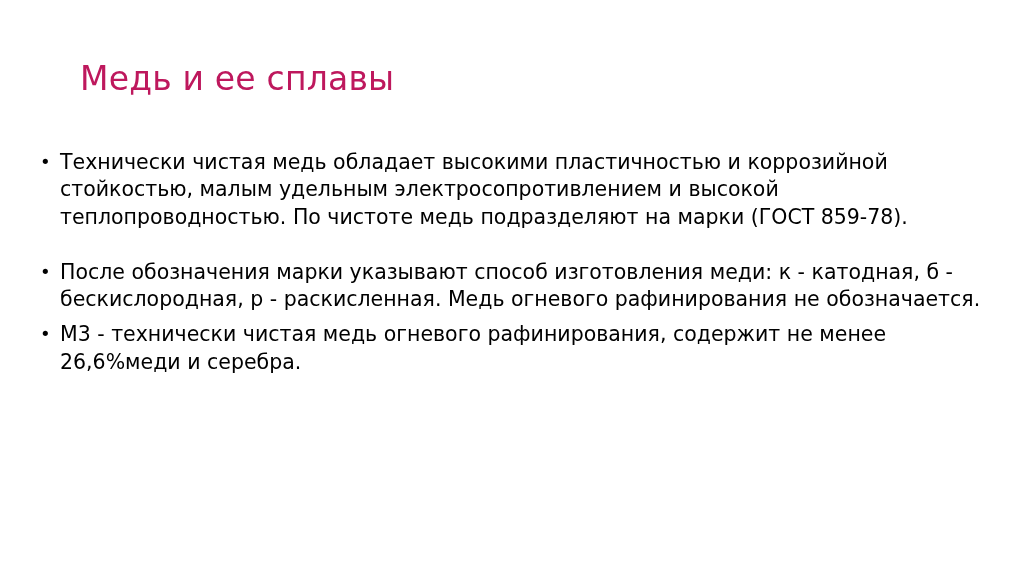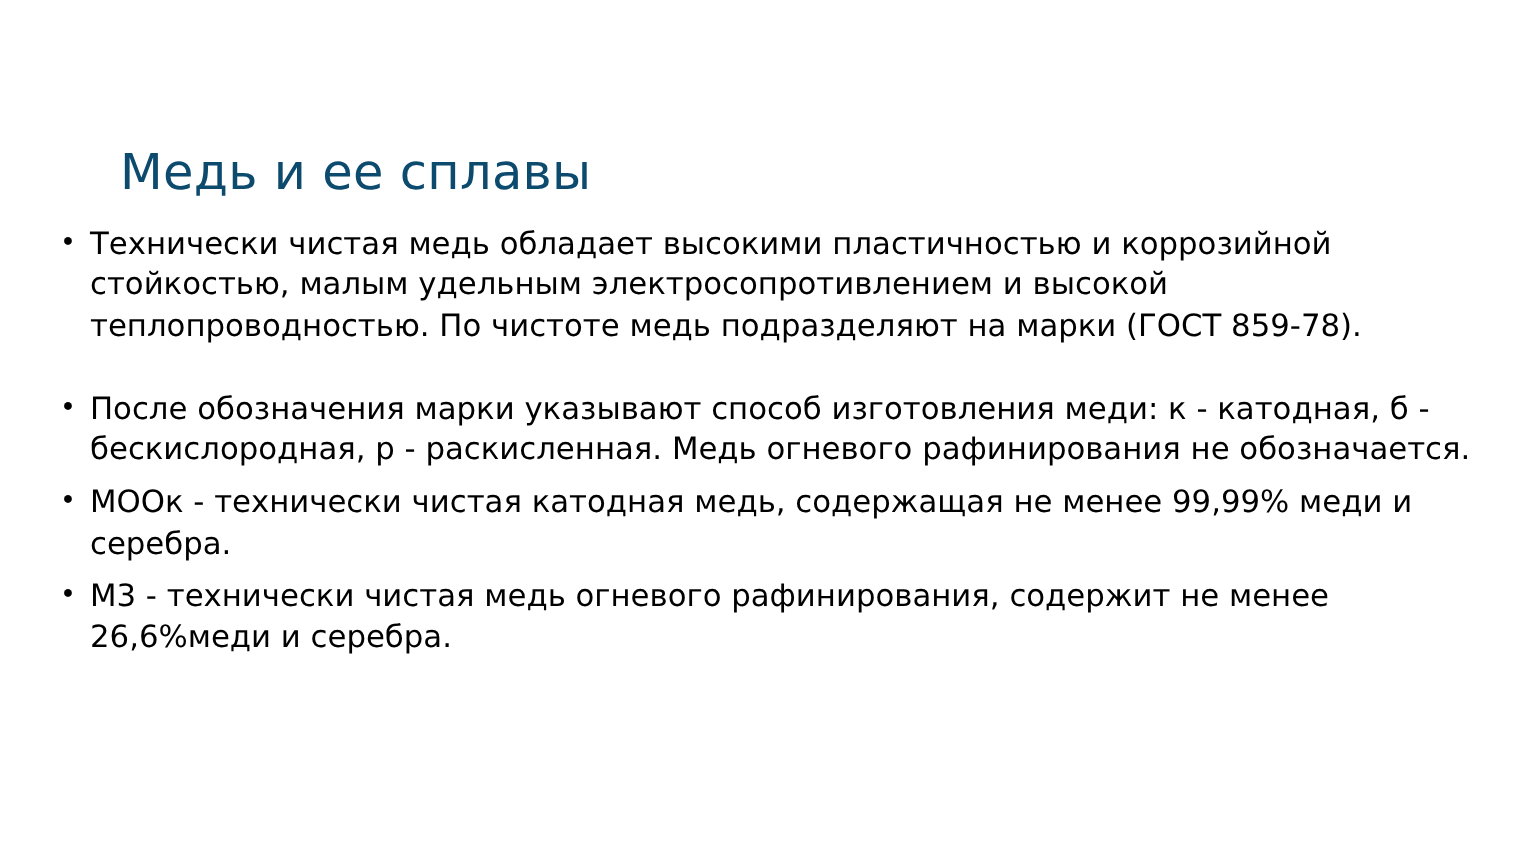--- a/index.html
+++ b/index.html
@@ -16,25 +16,25 @@
   }
   .slide {
     position: relative;
     width: 1024px;
     height: 574px;
     box-sizing: border-box;
   }
   .slide-title {
     position: absolute;
     left: 80px;
-    top: 73px;
+    top: 37px;
     font-size: 33px;
     font-weight: 400;
     line-height: 1.2;
-    color: #0c4a6e;
+    color: #be185d;
     letter-spacing: 0.2px;
     white-space: nowrap;
   }
   .body-content {
     position: absolute;
     left: 30px;
     top: 138px;
     width: 965px;
   }
   ul.bullet-list {
@@ -76,21 +76,18 @@
 
   <div class="body-content">
     <ul class="bullet-list">
       <li class="gap-after">
         <span class="para-text">Технически чистая медь обладает высокими пластичностью и коррозийной стойкостью, малым удельным электросопротивлением и высокой теплопроводностью. По чистоте медь подразделяют на марки (ГОСТ 859-78).</span>
       </li>
       <li>
         <span class="para-text">После обозначения марки указывают способ изготовления меди: к - катодная, б - бескислородная, р - раскисленная. Медь огневого рафинирования не обозначается.</span>
       </li>
       <li>
-        <span class="para-text">МООк - технически чистая катодная медь, содержащая не менее 99,99% меди и серебра.</span>
-      </li>
-      <li>
         <span class="para-text">М3 - технически чистая медь огневого рафинирования, содержит не менее 26,6%меди и серебра.</span>
       </li>
     </ul>
   </div>
 
 </div>
 
 </body></html>

